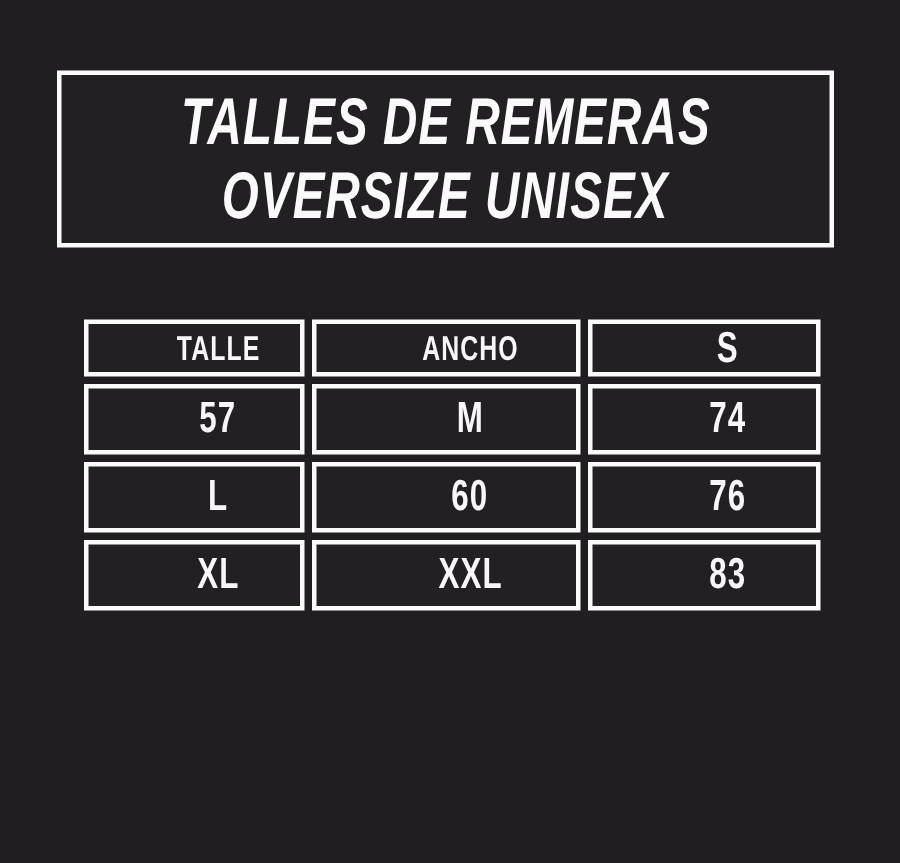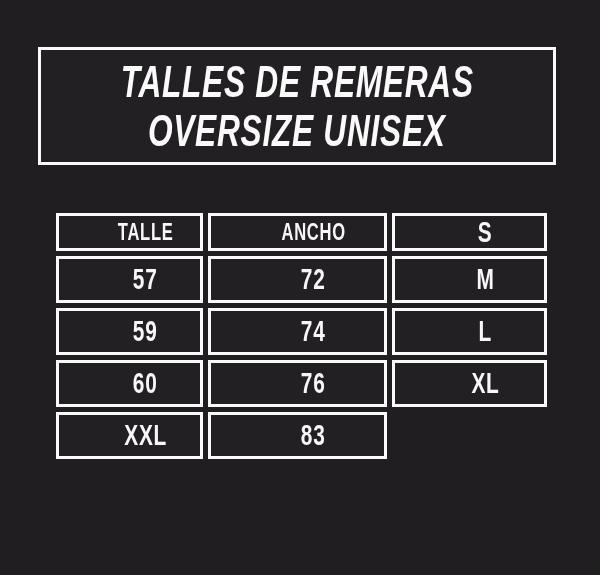--- a/index.html
+++ b/index.html
@@ -90,29 +90,23 @@
   <div class="cell head">
       <span class="cond">ANCHO</span>
     </div>
 
   <div class="cell data">
       <span class="cond">S</span>
     </div>
   <div class="cell data">
       <span class="cond">57</span>
     </div>
-  <div class="cell data">
-      <span class="cond">72</span>
-    </div>
 
   <div class="cell data">
       <span class="cond">M</span>
-    </div>
-  <div class="cell data">
-      <span class="cond">59</span>
     </div>
   <div class="cell data">
       <span class="cond">74</span>
     </div>
 
   <div class="cell data">
       <span class="cond">L</span>
     </div>
   <div class="cell data">
       <span class="cond">60</span>

